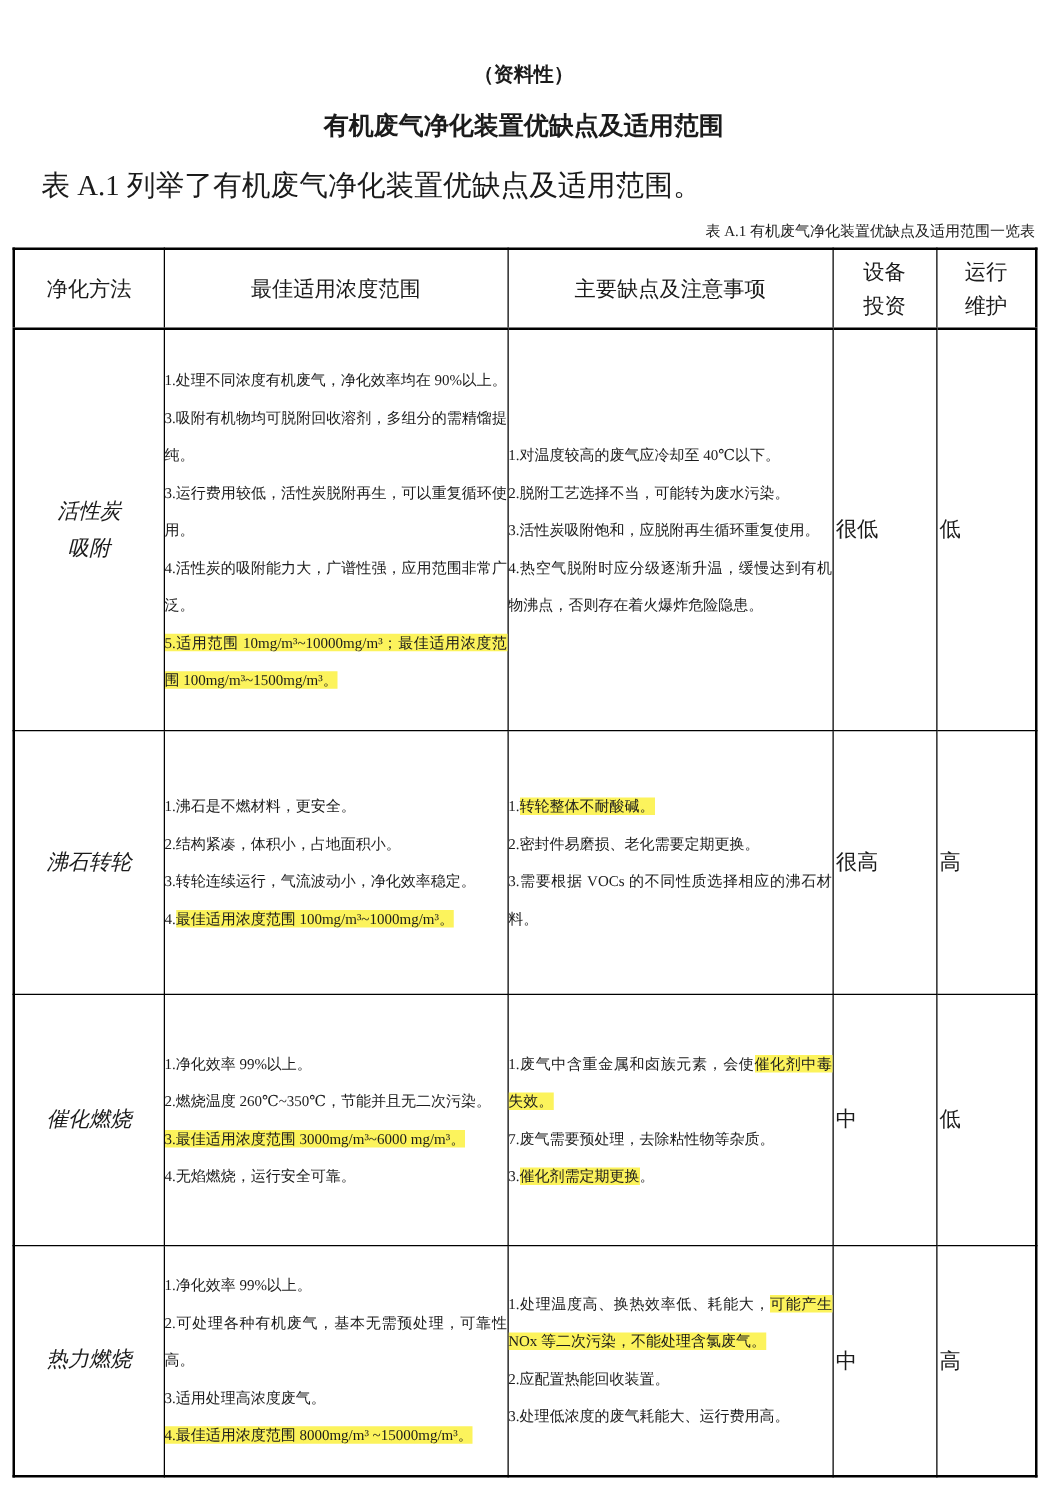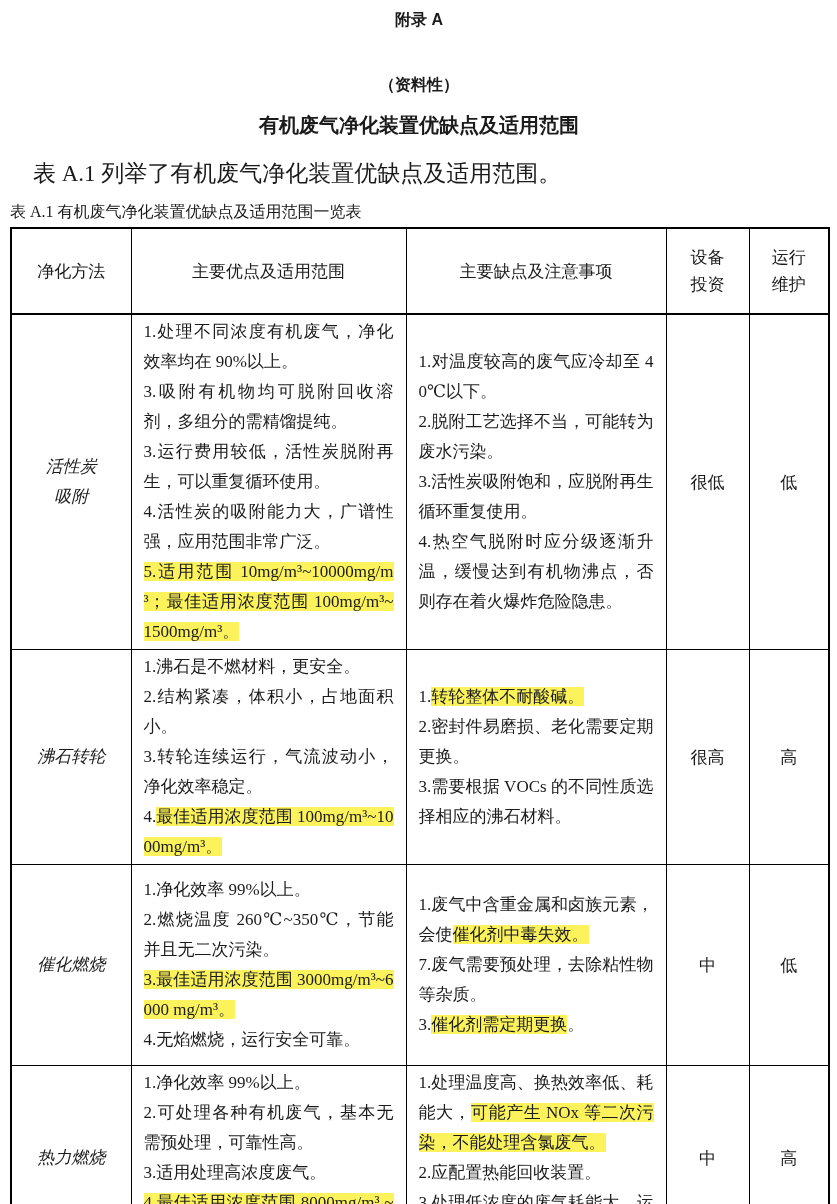--- a/index.html
+++ b/index.html
@@ -11,62 +11,61 @@
     font-family:"Liberation Serif","DejaVu Serif",serif;
   }
   .h-center {
     text-align:center; font-weight:bold;
     font-family:"Liberation Sans","DejaVu Sans",sans-serif;
   }
   .appendix-label { font-size:16px; margin-top:4px; }
   .doc-type      { font-size:16px; margin-top:44px; }
   .main-title    { font-size:20px; margin-top:16px; }
   .intro { font-size:23px; margin:19px 0 0; padding-left:23px; }
-  .caption { text-align:left; font-size:16px; margin:13px 0 4px; }
+  .caption { text-align:right; font-size:12px; margin:13px 0 4px; }
   table.a1 {
     border-collapse:collapse; table-layout:fixed; width:818px;
     border:2.5px solid var(--border);
   }
   .a1 th, .a1 td { border:1.5px solid var(--border); vertical-align:middle; }
   .a1 thead th { border-bottom:2.5px solid var(--border); font-weight:normal;
     font-size:17px; text-align:center; line-height:27px; padding:2px; }
-  .a1 thead tr { height:86px; }
+  .a1 thead tr { height:64px; }
   tr.r0 { height:321px; } tr.r1 { height:211px; }
   tr.r2 { height:201px; } tr.r3 { height:185px; }
   td.method { text-align:center; font-size:17px; line-height:30px; padding:2px;font-style:italic; }
-  td.level  { text-align:center; font-size:17px; padding:2px; }
-  td.content { padding:2px 12px; font-size:17px; }
+  td.level  { font-size:17px; padding:2px; }
+  td.content { padding:2px 0; font-size:12px; }
   .item { text-align:justify; word-break:break-all; line-height:30px; }
   .hl { background:var(--hl); }
 </style>
 </head>
 <body>
 
 <div class="page">
-  <div class="h-center appendix-label">附录 A</div>
   <div class="h-center doc-type">（资料性）</div>
   <div class="h-center main-title">有机废气净化装置优缺点及适用范围</div>
   <p class="intro">表 A.1 列举了有机废气净化装置优缺点及适用范围。</p>
   <div class="caption">表 A.1  有机废气净化装置优缺点及适用范围一览表</div>
 
   <table class="a1">
     <colgroup>
       <col style="width:120px">
         <col style="width:275px">
         <col style="width:260px">
       <col style="width:83px">
         <col style="width:80px">
     </colgroup>
     <thead>
       <tr id="thead-row">
           <th>
             <div>净化方法</div>
           </th>
           <th>
-            <div>主要优点及适用范围</div>
+            <div>最佳适用浓度范围</div>
           </th>
           <th>
             <div>主要缺点及注意事项</div>
           </th>
           <th>
             <div>设备</div>
             <div>投资</div>
           </th>
           <th>
             <div>运行</div>

